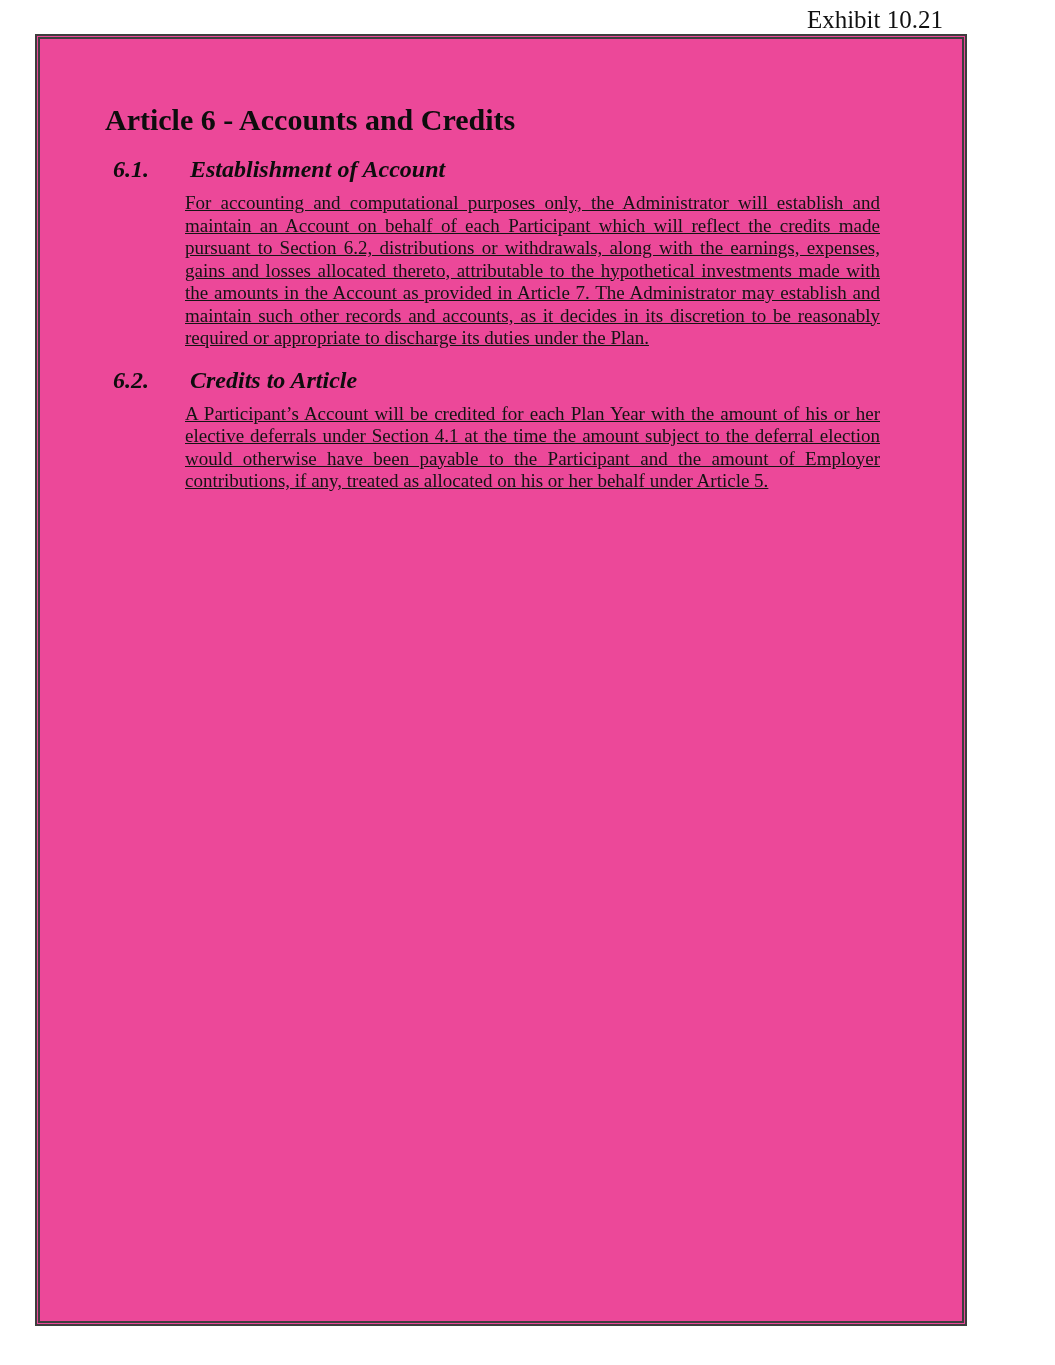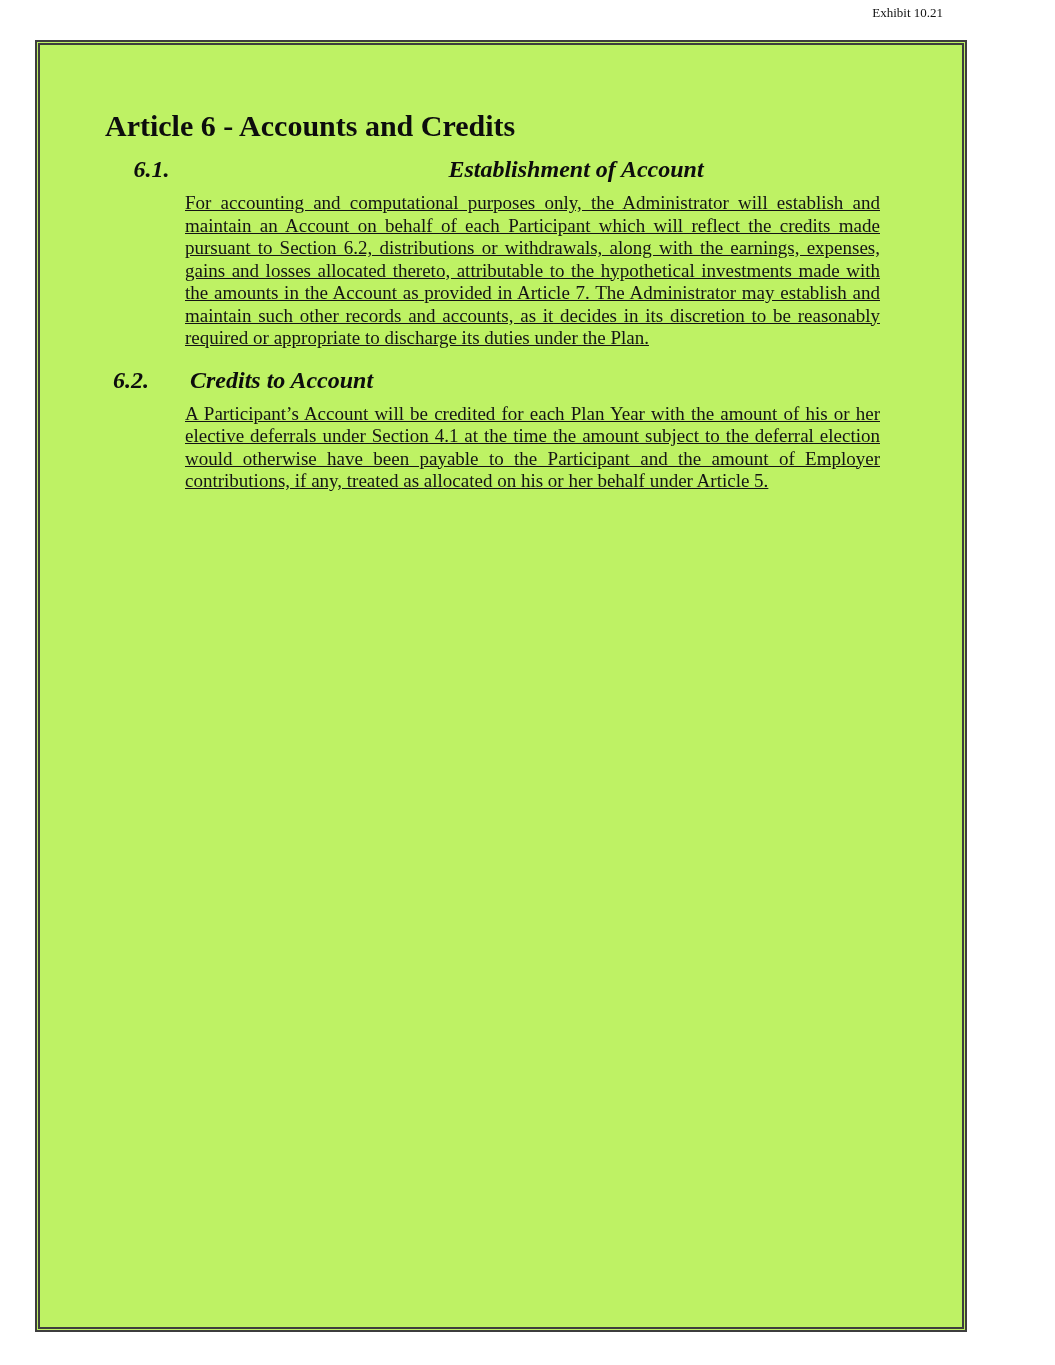--- a/index.html
+++ b/index.html
@@ -10,55 +10,54 @@
   body {
     position: relative;
     width: 1055px;
     height: 1365px;
     font-family: "Liberation Serif", serif;
     color: #141414;
     overflow: hidden;
   }
   .exhibit-label {
     position: absolute;
-    top: 1px;
+    top: 8px;
     right: 112px;
-    font-size: 13px;
+    font-size: 25px;
     line-height: 24px;
     color: #111111;
   }
   .page-frame {
     position: absolute;
     left: 35px;
-    top: 40px;
+    top: 34px;
     width: 932px;
     height: 1292px;
     box-sizing: border-box;
     border: 5px double #3e3e3e;
-    background: #bef264;
+    background: #ec4899;
   }
   .article-title {
     margin: 63px 0 0 65px;
     font-size: 30px;
     font-weight: bold;
     line-height: 36px;
     color: #0d0d0d;
   }
   .section-heading {
     display: flex;
     align-items: baseline;
     font-size: 24px;
     font-weight: bold;
     font-style: italic;
     line-height: 30px;
     color: #0d0d0d;
   }
   .section-heading.first {
-    margin-top: 10px;
-    text-align: center;
+    margin-top: 16px;
   }
   .section-heading.second {
     margin-top: 15px;
   }
   .sec-num {
     margin-left: 73px;
     width: 77px;
     flex: 0 0 auto;
   }
   .sec-title {
@@ -87,18 +86,18 @@
     <div class="section-heading first">
       <span class="sec-num">6.1.</span>
       <span class="sec-title">Establishment of Account</span>
     </div>
     <p class="sec-body">For accounting and computational purposes only, the Administrator will establish and maintain an Account on behalf of each Participant which will reflect the credits made pursuant to Section 6.2, distributions or withdrawals, along with the earnings, expenses, gains and losses allocated thereto, attributable to the hypothetical investments made with the amounts in the Account as provided in Article 7.  The Administrator may establish and maintain such other records and accounts, as it decides in its discretion to be reasonably required or appropriate to discharge its duties under the Plan.</p>
   </div>
 
   <div class="section">
     <div class="section-heading second">
       <span class="sec-num">6.2.</span>
-      <span class="sec-title">Credits to Account</span>
+      <span class="sec-title">Credits to Article</span>
     </div>
     <p class="sec-body">A Participant’s Account will be credited for each Plan Year with the amount of his or her elective deferrals under Section 4.1 at the time the amount subject to the deferral election would otherwise have been payable to the Participant and the amount of Employer contributions, if any, treated as allocated on his or her behalf under Article 5.</p>
   </div>
 
 </div>
 
 </body></html>

